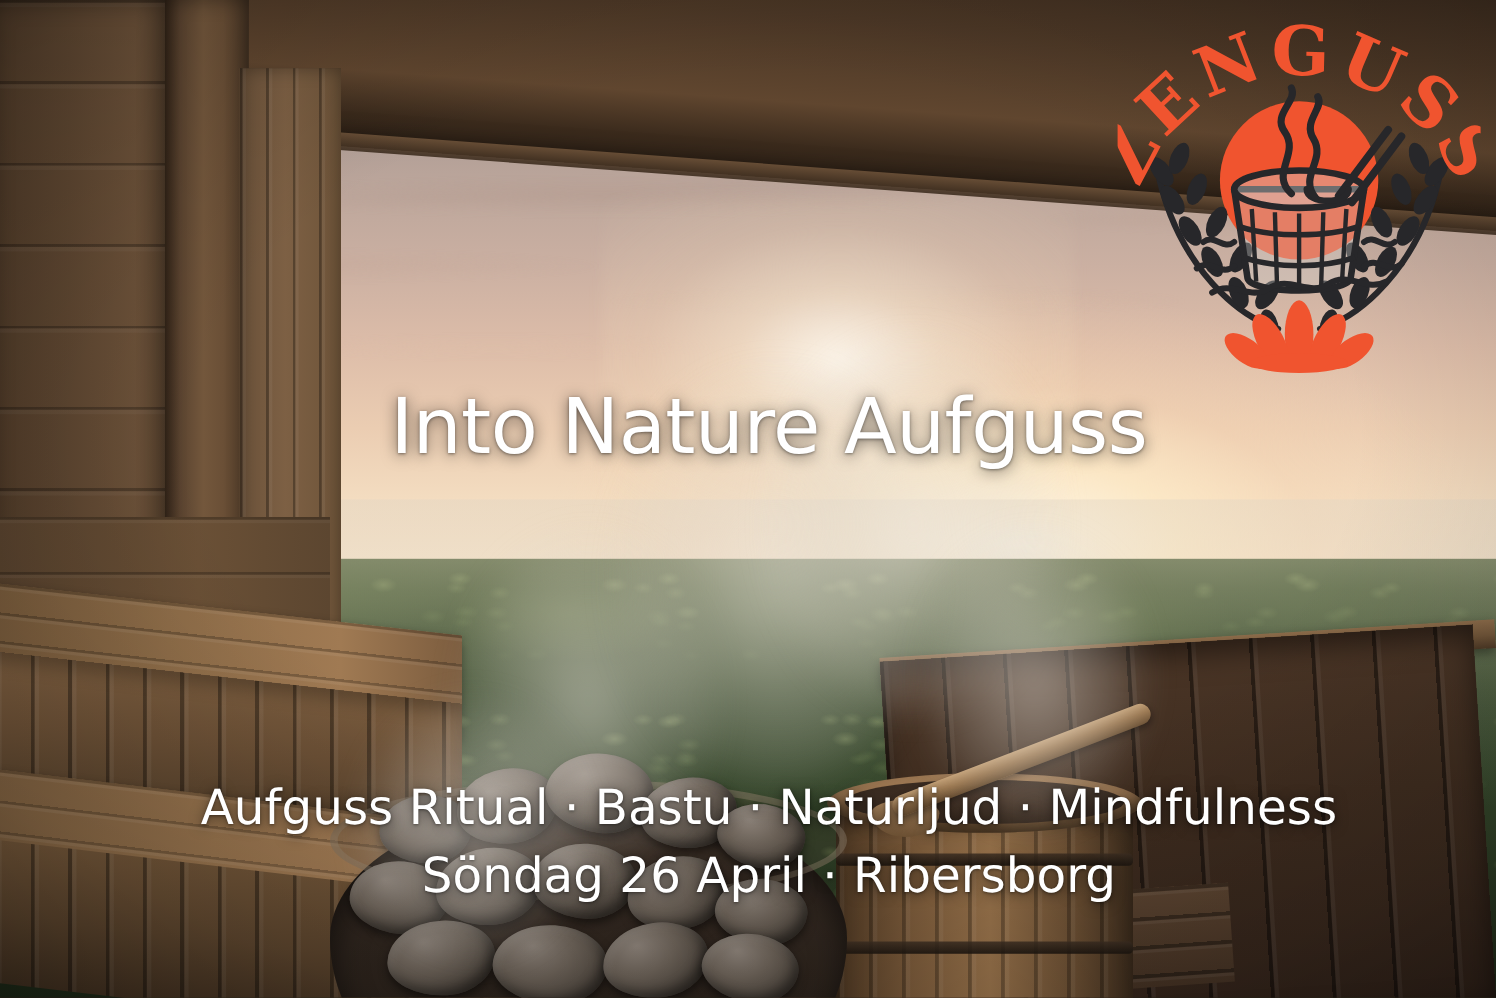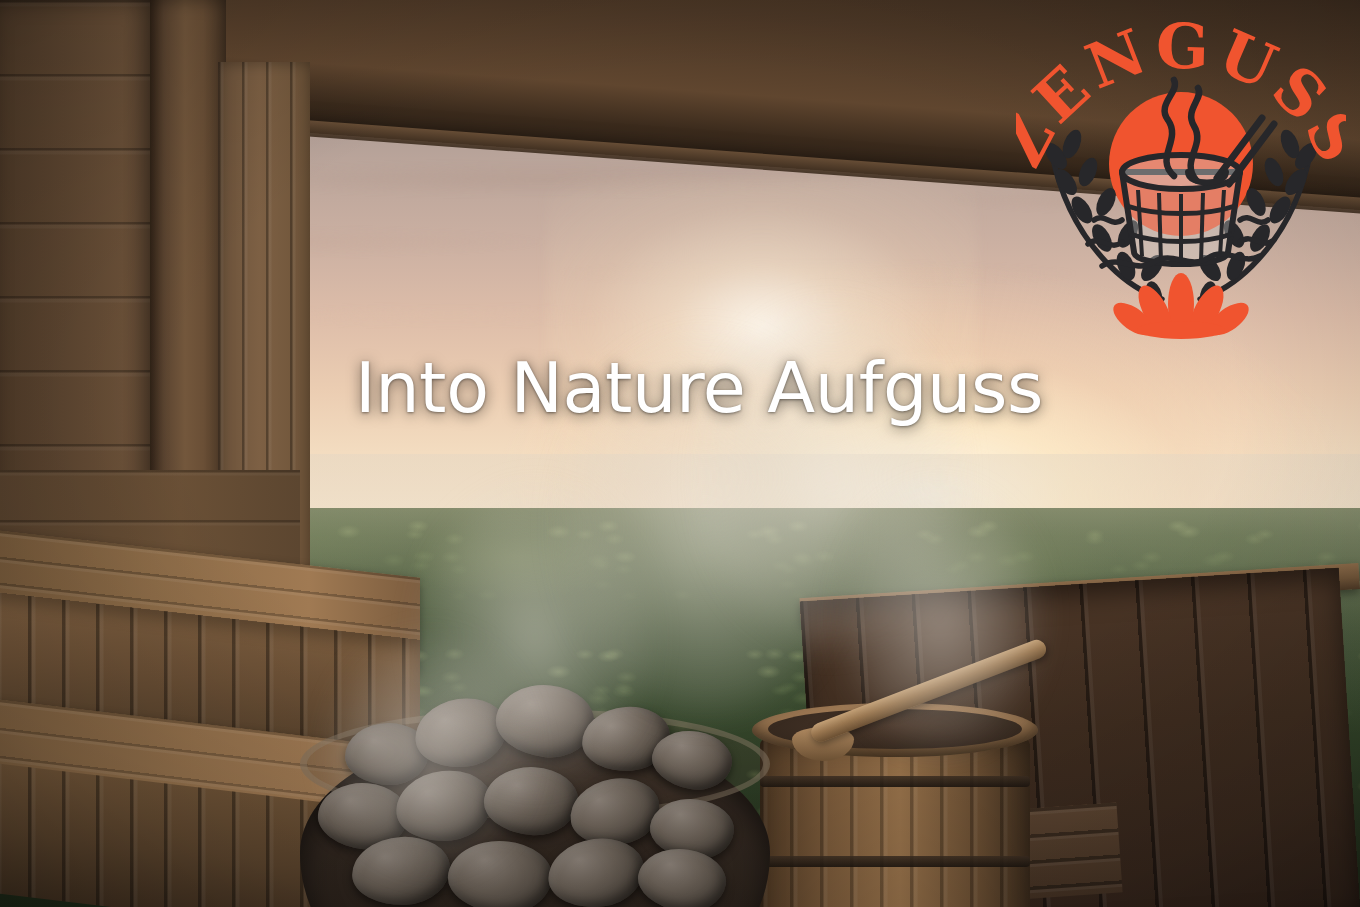--- a/index.html
+++ b/index.html
@@ -542,20 +542,24 @@
     <div class="steam" style="left:840px; bottom:160px; width:200px; height:260px;"></div>
   </div>
 
   <div class="vignette"></div>
 
   <div class="text-layer">
     <div class="headline-block">
       <h1 class="headline">Into Nature Aufguss</h1>
     </div>
 
+    <div class="footer-block">
+      <p class="footer-line">Aufguss Ritual · Bastu · Naturljud · Mindfulness</p>
+      <p class="footer-line">Söndag 26 April · Ribersborg</p>
+    </div>
   </div>
 
   <div class="logo">
     <svg viewBox="0 0 330 350" xmlns="http://www.w3.org/2000/svg">
       <defs>
         <path id="arcPath" d="M 16,196 A 152,152 0 0 1 314,196" fill="none"></path>
       </defs>
 
       <circle cx="165" cy="170" r="72" fill="#F0542F"></circle>
 

